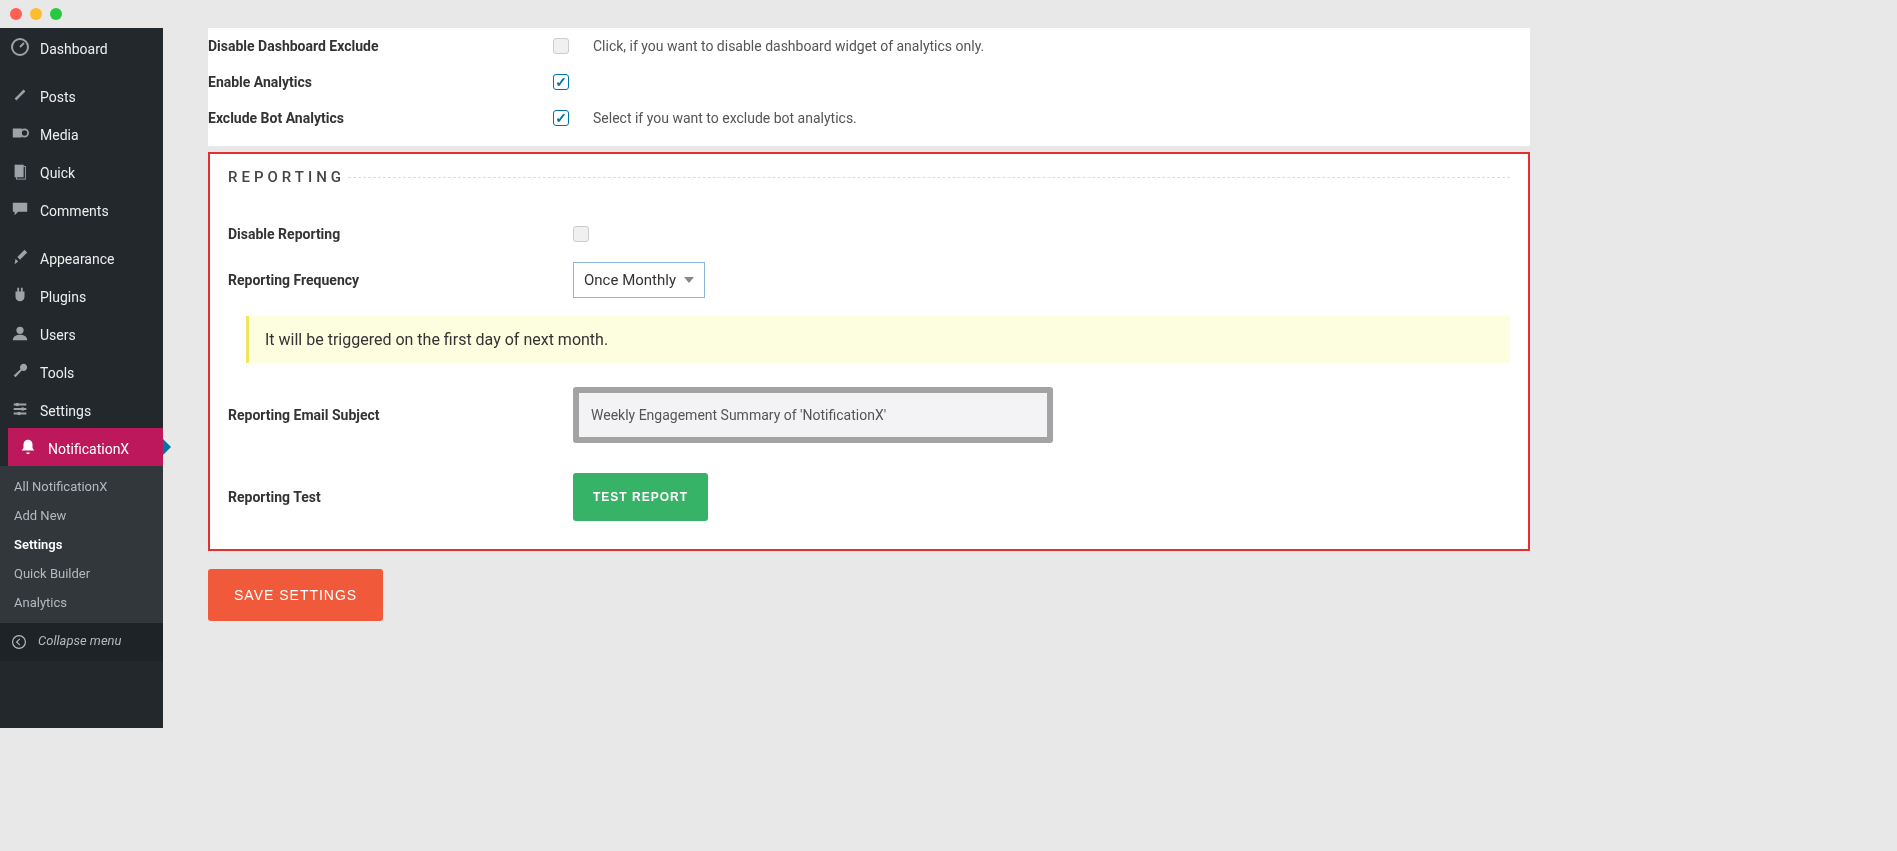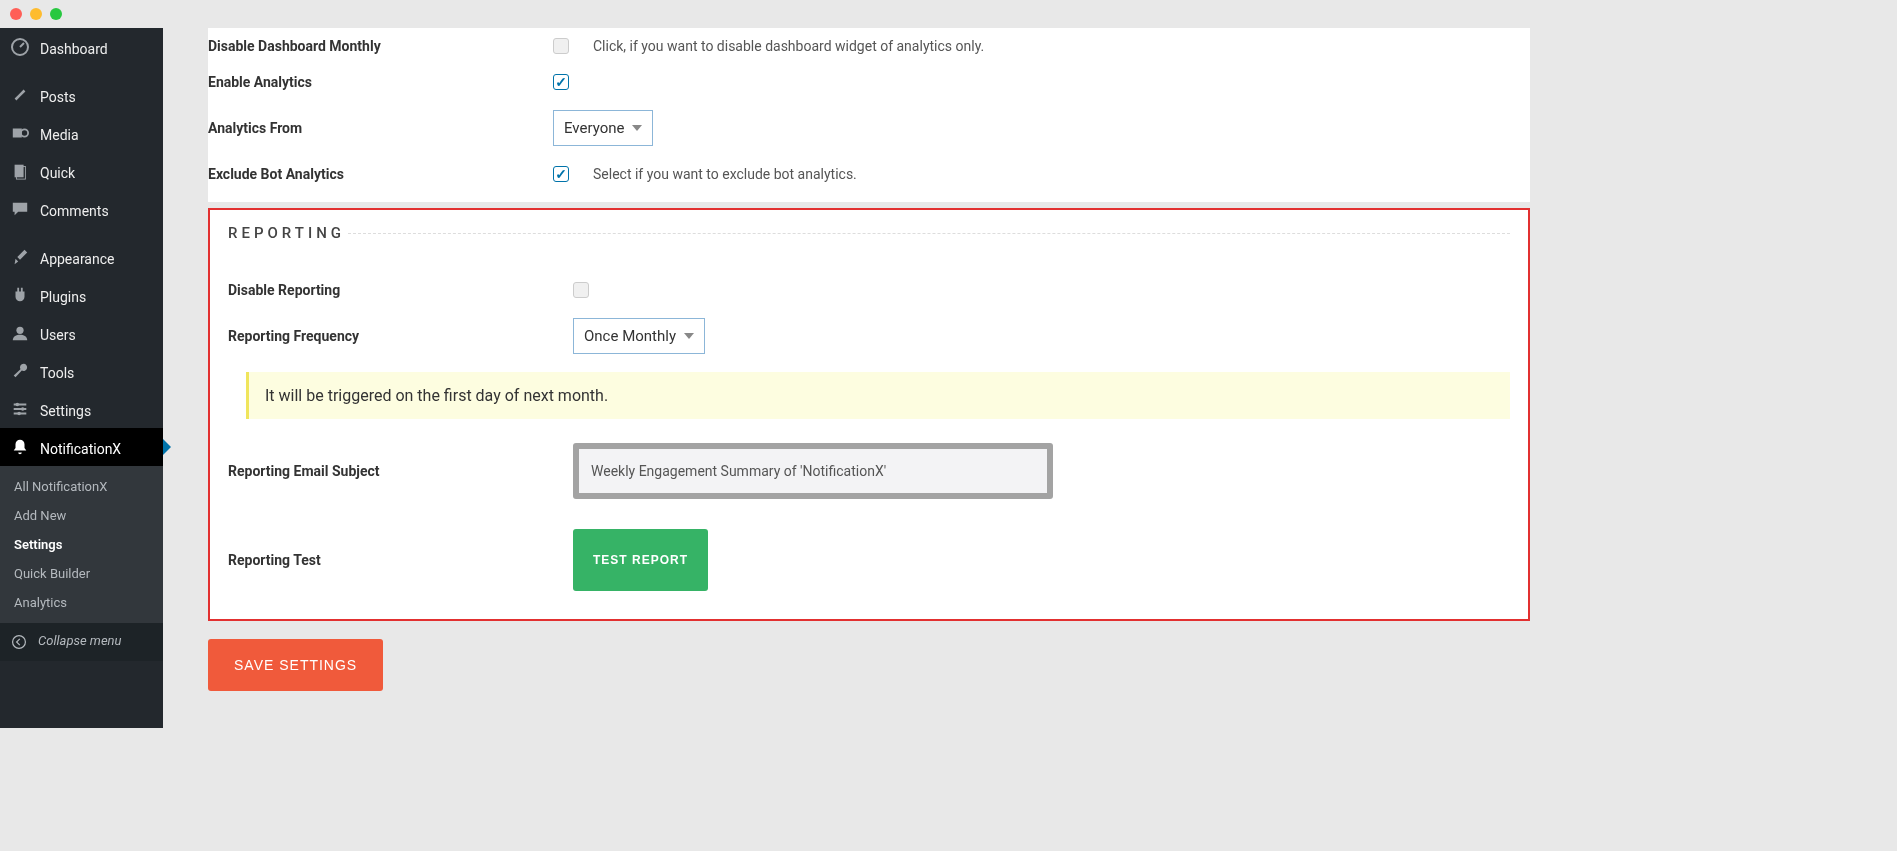--- a/index.html
+++ b/index.html
@@ -39,23 +39,24 @@
 .menu-item {
   display: flex;
   align-items: flex-end;
   gap: 10px;
   padding: 9px 8px 9px 10px;
   color: #eee;
   cursor: pointer;
 }
 .menu-item .icon { width: 20px; height: 20px; display:flex; align-items:center; justify-content:center; fill:#9ea3a8; color:#9ea3a8;}
 .menu-item.active {
-  background: #000000;
+  background: #be185d;
   color: #fff;
   position: relative;
+  margin-left: 8px;
 }
 .menu-item.active .icon { fill:#fff; color:#fff;}
 .menu-item.active::after {
   content: "";
   position: absolute;
   right: -8px;
   top: 50%;
   transform: translateY(-50%);
   width: 0; height: 0;
   border-top: 8px solid transparent;
@@ -176,21 +177,21 @@
 }
 .text-input.readonly {
   background:#f3f3f5;
   border: 6px solid #a3a3a3;
   color:#555;
 }
 .btn-green {
   background:#36b366;
   color:#fff;
   border:none;
-  padding: 24px 20px;
+  padding: 17px 20px;
   font-weight:700;
   letter-spacing:1px;
   font-size:12px;
   cursor:pointer;
   border-radius:3px;
 }
 .btn-orange {
   background:#f05a3b;
   color:#fff;
   border:none;
@@ -334,36 +335,30 @@
               <path d="M11 6l-4 4 4 4" fill="none" stroke="#b4b9be" stroke-width="1.5"></path>
             </svg>
           </span>
         <span>Collapse menu</span>
       </div>
     </div>
 
     <div class="content">
       <div class="form-section" style="padding:0 0 10px 0;">
         <div class="form-row">
-          <div class="form-label">Disable Dashboard Monthly</div>
+          <div class="form-label">Disable Dashboard Exclude</div>
           <div class="form-control-col">
             <span class="checkbox"></span>
             <span class="help-text">Click, if you want to disable dashboard widget of analytics only.</span>
           </div>
         </div>
         <div class="form-row">
           <div class="form-label">Enable Analytics</div>
           <div class="form-control-col">
             <span class="checkbox checked"></span>
-          </div>
-        </div>
-        <div class="form-row">
-          <div class="form-label">Analytics From</div>
-          <div class="form-control-col">
-            <span class="select-box">Everyone</span>
           </div>
         </div>
         <div class="form-row">
           <div class="form-label">Exclude Bot Analytics</div>
           <div class="form-control-col">
             <span class="checkbox checked"></span>
             <span class="help-text">Select if you want to exclude bot analytics.</span>
           </div>
         </div>
       </div>

